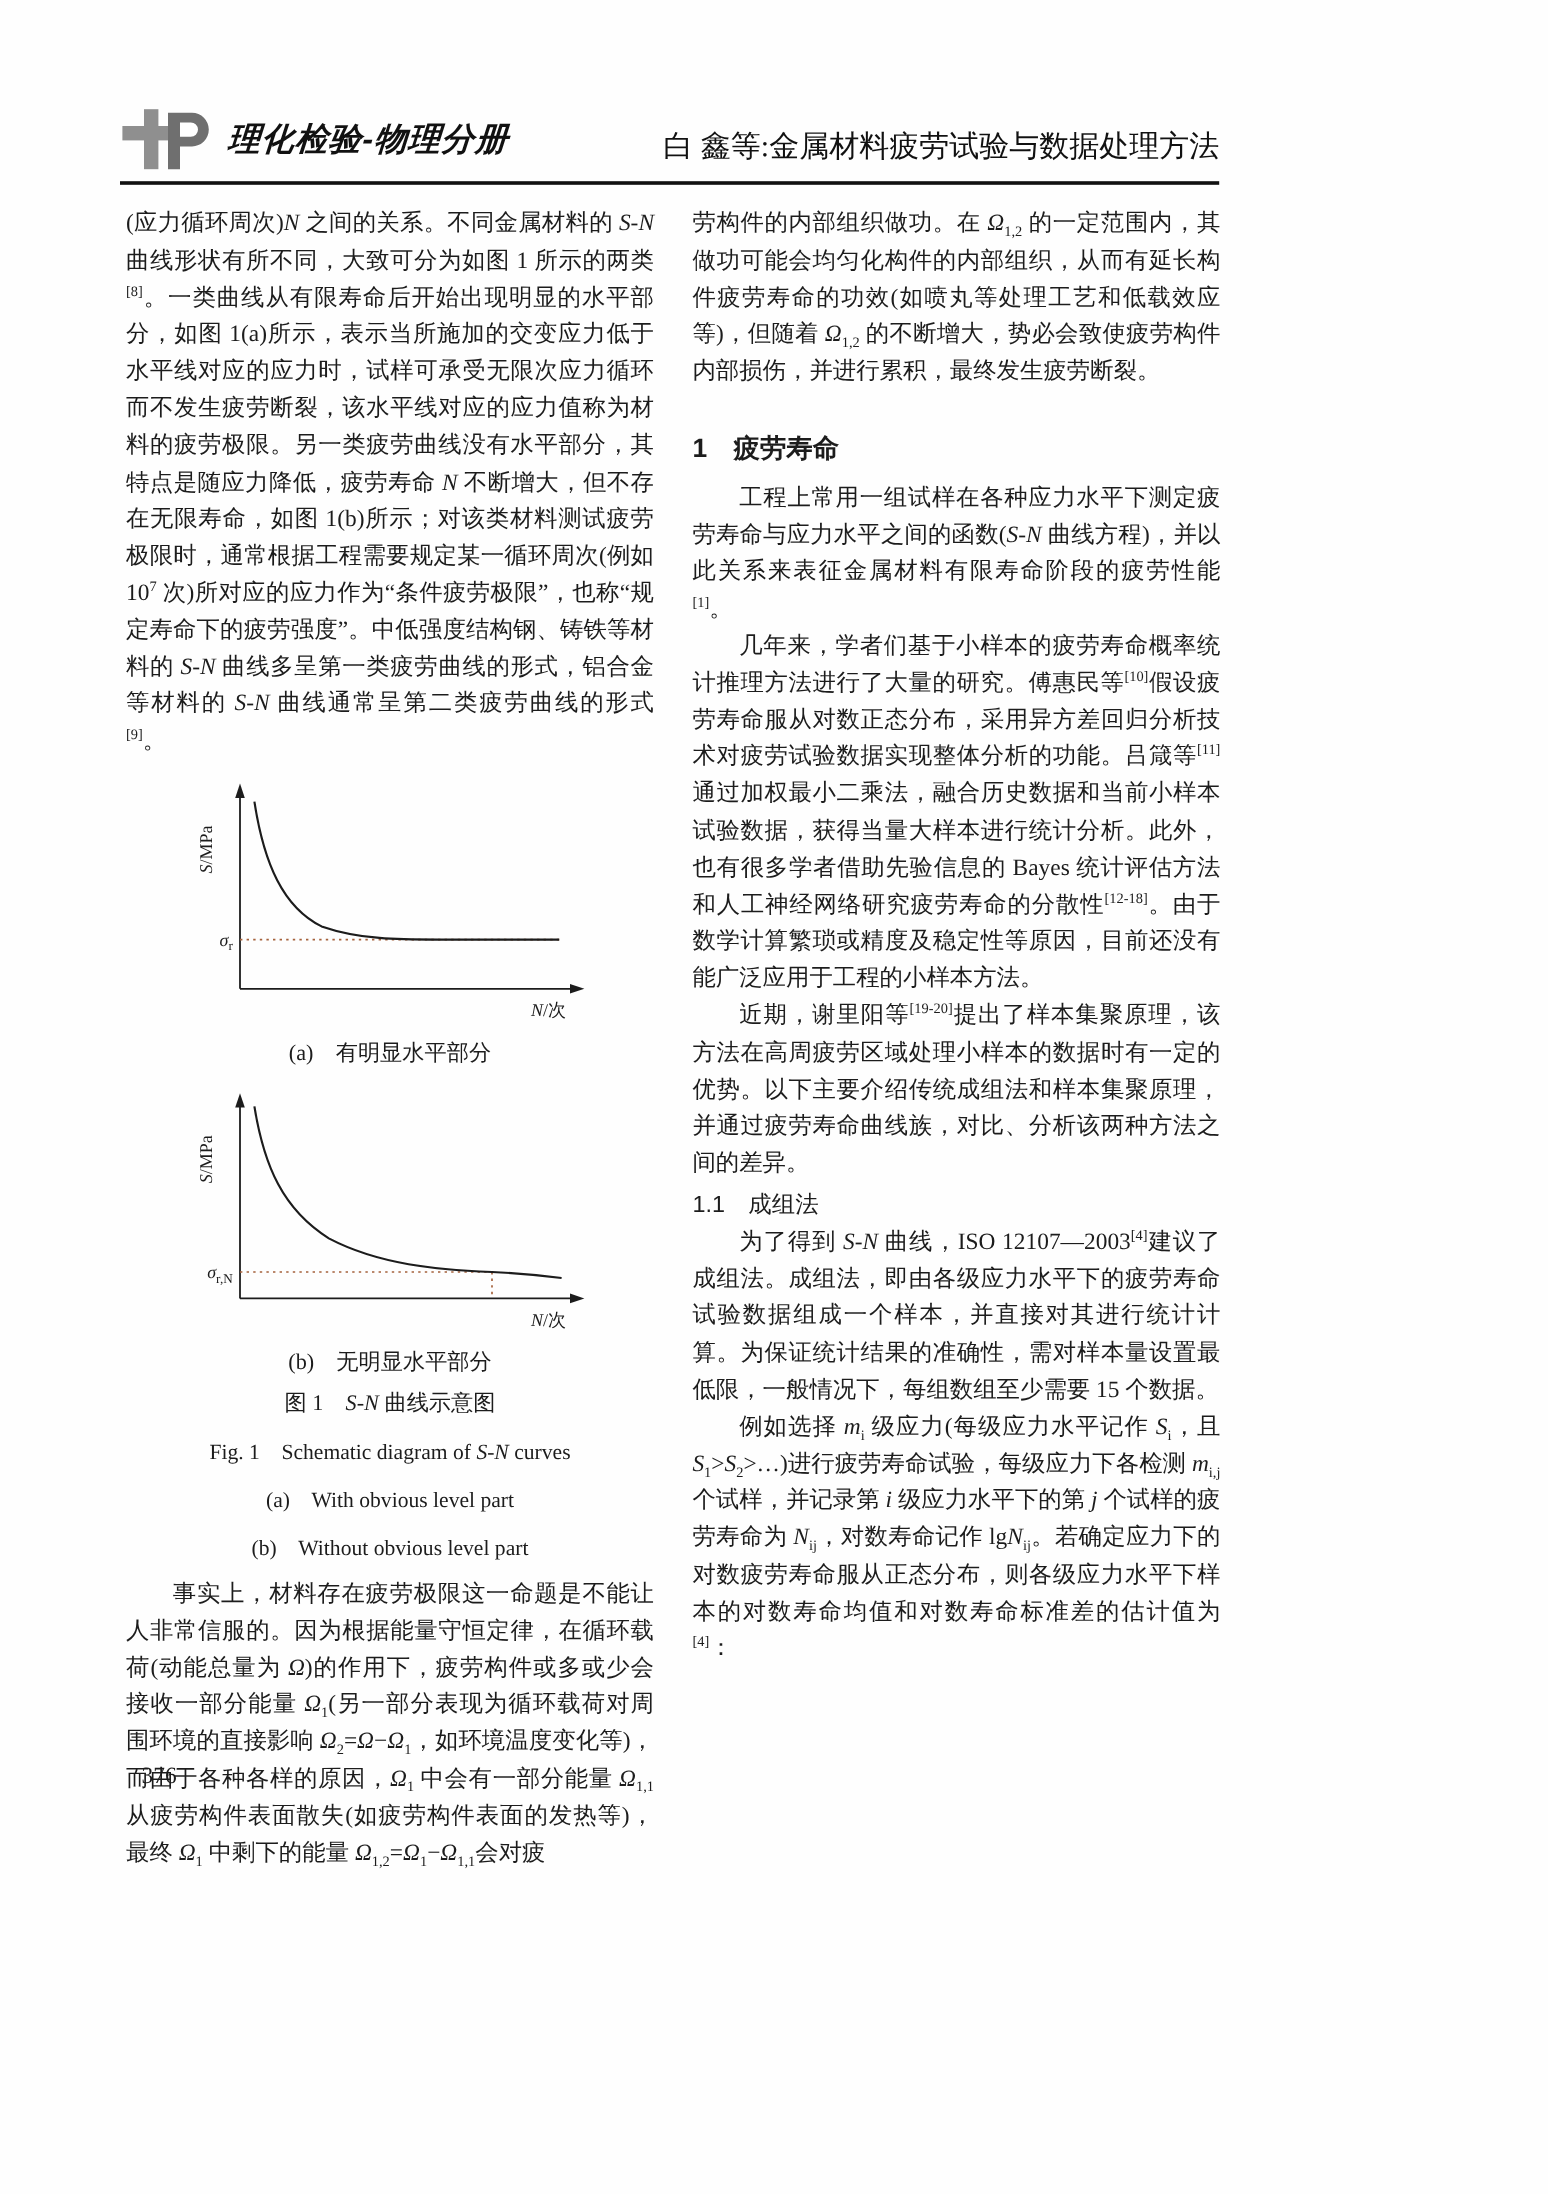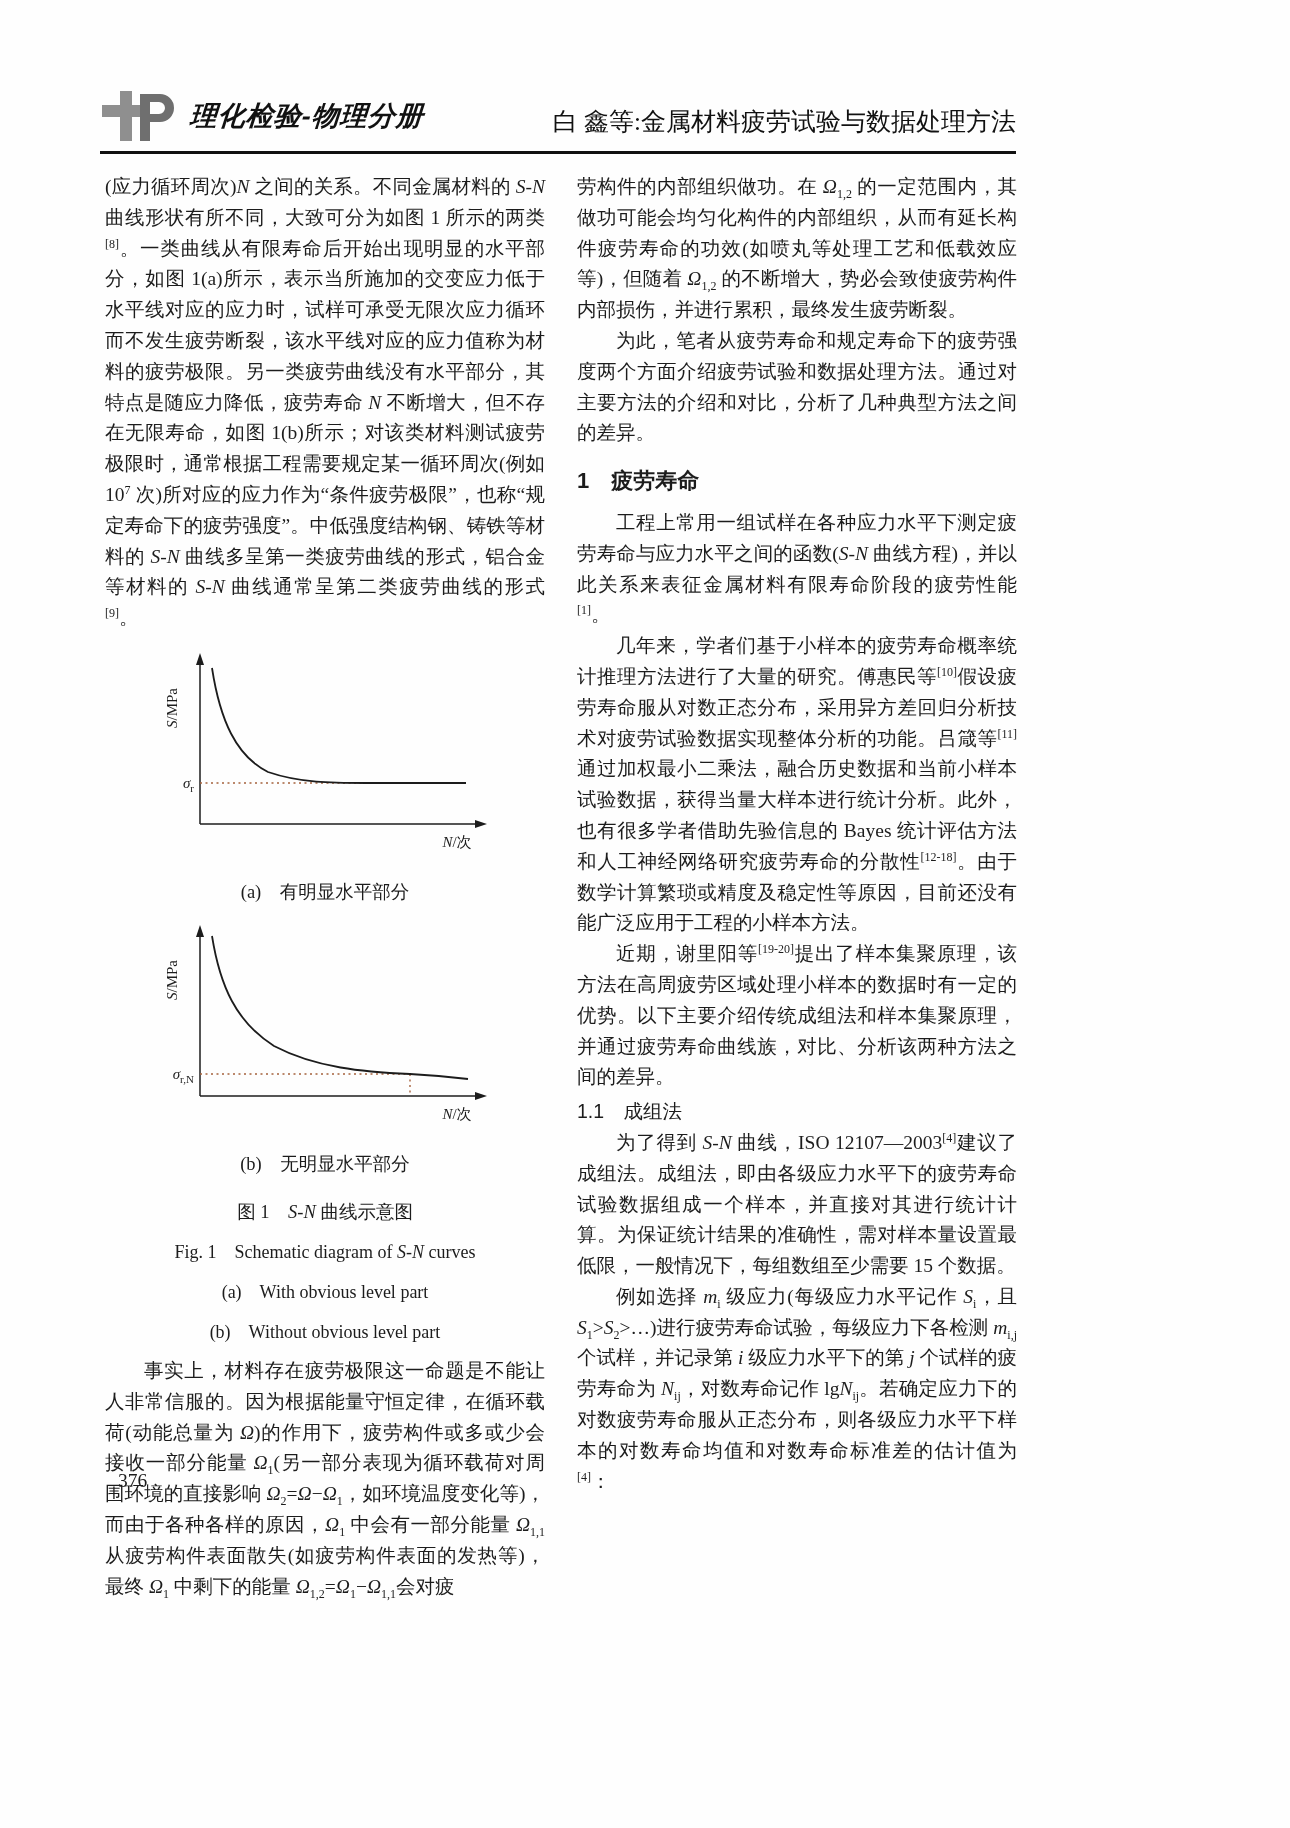--- a/index.html
+++ b/index.html
@@ -60,39 +60,39 @@
   }
   .col p { margin: 0; }
   p.body { text-indent: 2em; }
   p.noindent { text-indent: 0; }
   sup { font-size: 12px; line-height: 0; vertical-align: super; }
   sub { font-size: 12px; line-height: 0; vertical-align: sub; }
   h2.section {
     font-family: "Liberation Sans", "DejaVu Sans", sans-serif;
     font-size: 22px;
     font-weight: bold;
-    margin: 17px 0 11px;
+    margin: 33px 0 11px;
     text-align: left;
   }
   h3.subsection {
     font-family: "Liberation Sans", "DejaVu Sans", sans-serif;
     font-size: 19.5px;
     font-weight: normal;
     margin: 3px 0 1px;
     text-align: left;
   }
   
   .figure-block { margin: 16px 0 10px; }
   .plot { display: block; margin: 4px auto 0; }
   .plot.second { margin-top: 16px; }
   .fig-caption {
     text-align: center;
     font-size: 18.5px;
     line-height: 28px;
-    margin-top: 20px;
+    margin-top: 6px;
     text-indent: 0;
   }
   .fig-caption.en { font-size: 18px; margin-top: 12px; }
   
   .page-number {
     position: absolute;
     left: 118px;
     top: 1470px;
     font-size: 19.5px;
   }
@@ -153,21 +153,20 @@
         <div class="fig-caption en">Fig. 1　Schematic diagram of <i>S-N</i> curves</div>
         <div class="fig-caption en">(a)　With obvious level part</div>
         <div class="fig-caption en">(b)　Without obvious level part</div>
       </div>
 
       <p class="body">事实上，材料存在疲劳极限这一命题是不能让人非常信服的。因为根据能量守恒定律，在循环载荷(动能总量为 <i>Ω</i>)的作用下，疲劳构件或多或少会接收一部分能量 <i>Ω</i><sub>1</sub>(另一部分表现为循环载荷对周围环境的直接影响 <i>Ω</i><sub>2</sub>=<i>Ω</i>−<i>Ω</i><sub>1</sub>，如环境温度变化等)，而由于各种各样的原因，<i>Ω</i><sub>1</sub> 中会有一部分能量 <i>Ω</i><sub>1,1</sub>从疲劳构件表面散失(如疲劳构件表面的发热等)，最终 <i>Ω</i><sub>1</sub> 中剩下的能量 <i>Ω</i><sub>1,2</sub>=<i>Ω</i><sub>1</sub>−<i>Ω</i><sub>1,1</sub>会对疲</p>
     </section>
 
     <section class="col">
       <p class="body noindent">劳构件的内部组织做功。在 <i>Ω</i><sub>1,2</sub> 的一定范围内，其做功可能会均匀化构件的内部组织，从而有延长构件疲劳寿命的功效(如喷丸等处理工艺和低载效应等)，但随着 <i>Ω</i><sub>1,2</sub> 的不断增大，势必会致使疲劳构件内部损伤，并进行累积，最终发生疲劳断裂。</p>
-      <p class="body">为此，笔者从疲劳寿命和规定寿命下的疲劳强度两个方面介绍疲劳试验和数据处理方法。通过对主要方法的介绍和对比，分析了几种典型方法之间的差异。</p>
 
       <h2 class="section">1　疲劳寿命</h2>
 
       <p class="body">工程上常用一组试样在各种应力水平下测定疲劳寿命与应力水平之间的函数(<i>S-N</i> 曲线方程)，并以此关系来表征金属材料有限寿命阶段的疲劳性能<sup>[1]</sup>。</p>
       <p class="body">几年来，学者们基于小样本的疲劳寿命概率统计推理方法进行了大量的研究。傅惠民等<sup>[10]</sup>假设疲劳寿命服从对数正态分布，采用异方差回归分析技术对疲劳试验数据实现整体分析的功能。吕箴等<sup>[11]</sup>通过加权最小二乘法，融合历史数据和当前小样本试验数据，获得当量大样本进行统计分析。此外，也有很多学者借助先验信息的 Bayes 统计评估方法和人工神经网络研究疲劳寿命的分散性<sup>[12-18]</sup>。由于数学计算繁琐或精度及稳定性等原因，目前还没有能广泛应用于工程的小样本方法。</p>
       <p class="body">近期，谢里阳等<sup>[19-20]</sup>提出了样本集聚原理，该方法在高周疲劳区域处理小样本的数据时有一定的优势。以下主要介绍传统成组法和样本集聚原理，并通过疲劳寿命曲线族，对比、分析该两种方法之间的差异。</p>
 
       <h3 class="subsection">1.1　成组法</h3>
 
       <p class="body">为了得到 <i>S-N</i> 曲线，ISO 12107—2003<sup>[4]</sup>建议了成组法。成组法，即由各级应力水平下的疲劳寿命试验数据组成一个样本，并直接对其进行统计计算。为保证统计结果的准确性，需对样本量设置最低限，一般情况下，每组数组至少需要 15 个数据。</p>

